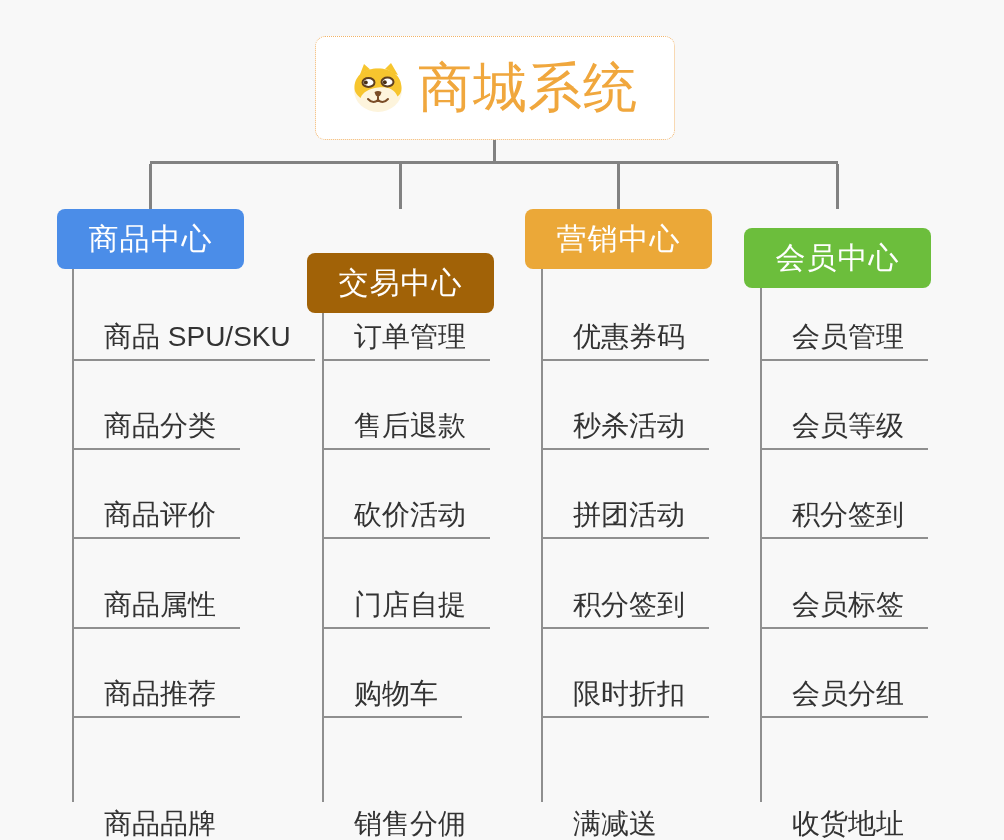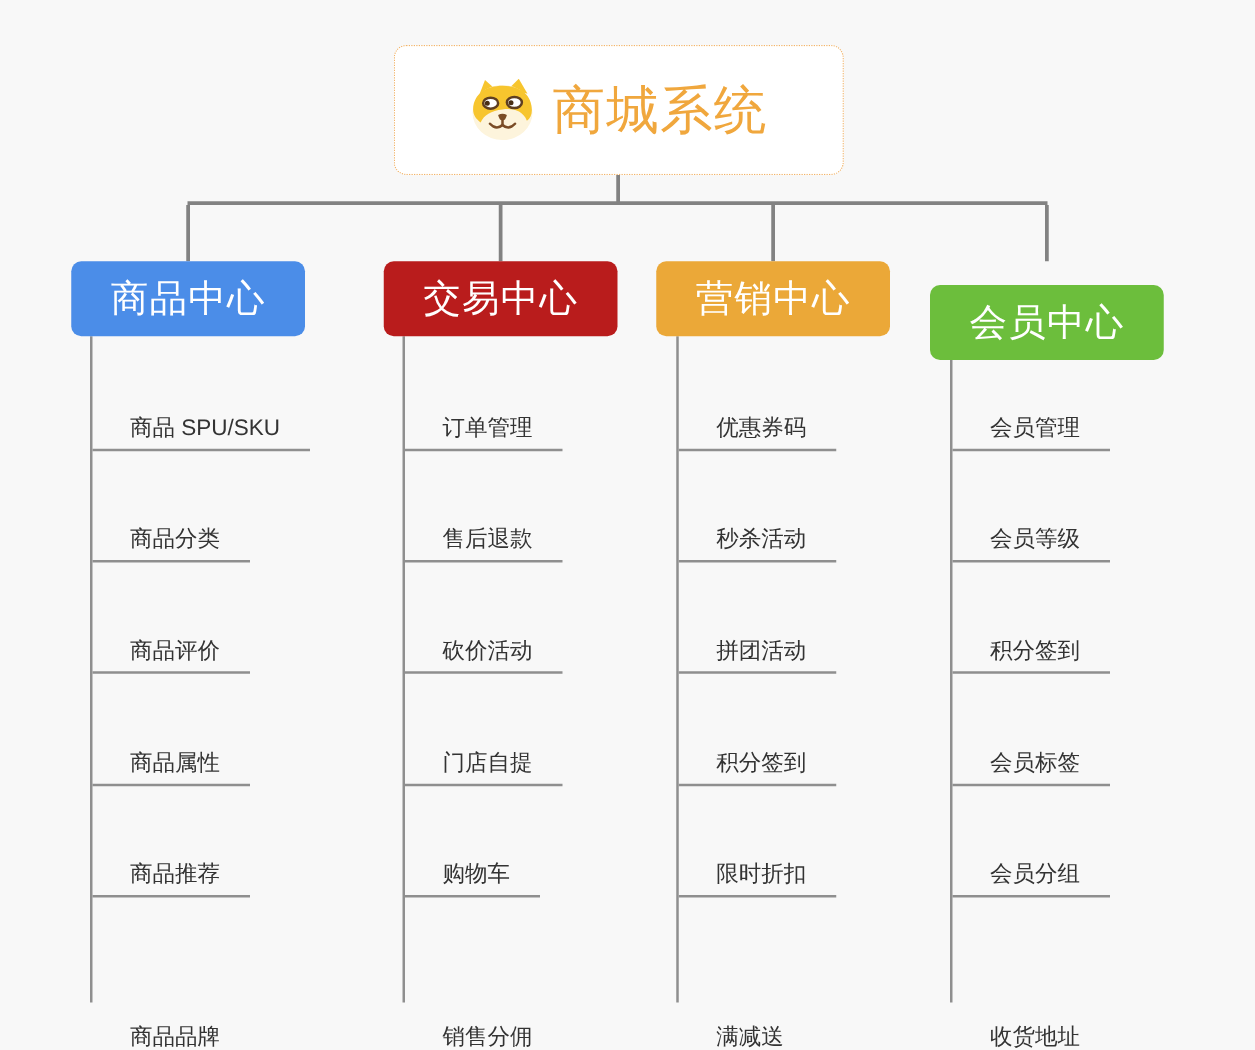--- a/index.html
+++ b/index.html
@@ -30,21 +30,21 @@
     position:absolute;
     left:315px;top:36px;width:360px;height:104px;
     background:#ffffff;
     border:1px dotted #f2b469;
     border-radius:10px;
     display:flex;align-items:center;justify-content:center;
     gap:14px;
     box-sizing:border-box;
   }
   .root-title{
-    font-size:42px;
+    font-size:54px;
     font-weight:500;
     color:#f0a73d;
     letter-spacing:1px;
     white-space:nowrap;
   }
   .dog-icon{width:52px;height:50px;flex:0 0 auto;}
 
   
   .branch-box{
     position:absolute;
@@ -75,26 +75,25 @@
   .child-column.col-0{left:72px;}
   .child-column.col-1{left:322px;}
   .child-column.col-2{left:541px;}
   .child-column.col-3{left:760px;}
 
   .child-item{
     position:absolute;
     left:0;
     height:36px;
     display:flex;
-    align-items:flex-end;
     padding:0 24px 5px 30px;
     border-bottom:2px solid #8f8f8f;
     white-space:nowrap;
     width:max-content;
-    font-size:18px;
+    font-size:28px;
     color:#333333;
   }
   .child-item.r-0{top:49px;}
   .child-item.r-1{top:138px;}
   .child-item.r-2{top:227px;}
   .child-item.r-3{top:317px;}
   .child-item.r-4{top:406px;}
   .child-item.r-5{top:495px;margin-top:41px;}
 </style>
 </head>
@@ -189,21 +188,21 @@
         <span>会员分组</span>
       </div>
     <div class="child-item r-5">
         <span>收货地址</span>
       </div>
   </div>
 
   <div class="branch-box b-0" style="background-color: rgb(75, 141, 232);">
     <span>商品中心</span>
   </div>
-  <div class="branch-box b-1" style="background-color: #b91c1c;">
+  <div class="branch-box b-1" style="background-color: #a16207; margin-top: 44px;">
     <span>交易中心</span>
   </div>
   <div class="branch-box b-2" style="background-color: rgb(235, 168, 56);">
     <span>营销中心</span>
   </div>
   <div class="branch-box b-3" style="background-color: rgb(108, 190, 60);">
     <span>会员中心</span>
   </div>
 
   <div class="root-node">

